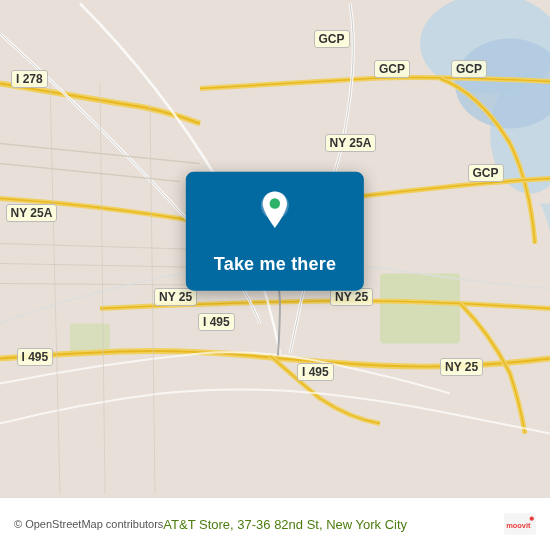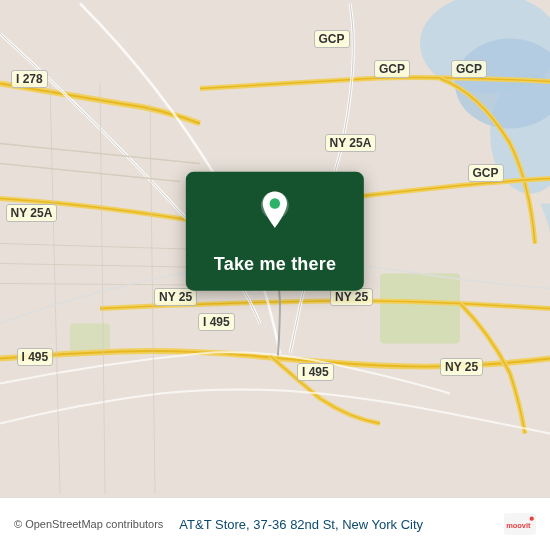--- a/index.html
+++ b/index.html
@@ -33,21 +33,21 @@
       top: 0; left: 0;
       width: 100%; height: 100%;
     }
 
     
     #cta-overlay {
       position: absolute;
       top: 50%;
       left: 50%;
       transform: translate(-50%, -65%);
-      background: #14532d;
+      background: #0369a1;
       border-radius: 8px;
       padding: 18px 28px 16px 28px;
       display: flex;
       flex-direction: column;
       align-items: center;
       gap: 24px;
       box-shadow: 0 4px 16px rgba(0,0,0,0.3);
       min-width: 175px;
     }
 
@@ -63,34 +63,34 @@
       white-space: nowrap;
       letter-spacing: 0.2px;
     }
 
     
     #bottom-bar {
       background: white;
       padding: 10px 14px 10px 14px;
       display: flex;
       align-items: center;
-      gap: 16px;
+      gap: 0;
       border-top: 1px solid #ddd;
       min-height: 52px;
     }
 
     #osm-logo {
       font-size: 11px;
       color: #555;
       flex-shrink: 0;
     }
 
     #location-text {
       font-size: 13px;
-      color: #0c4a6e;
+      color: #4d7c0f;
       flex: 1;
     }
 
     #moovit-logo {
       display: flex;
       gap: 4px;
       flex-shrink: 0;
     }
 
     #moovit-icon {

